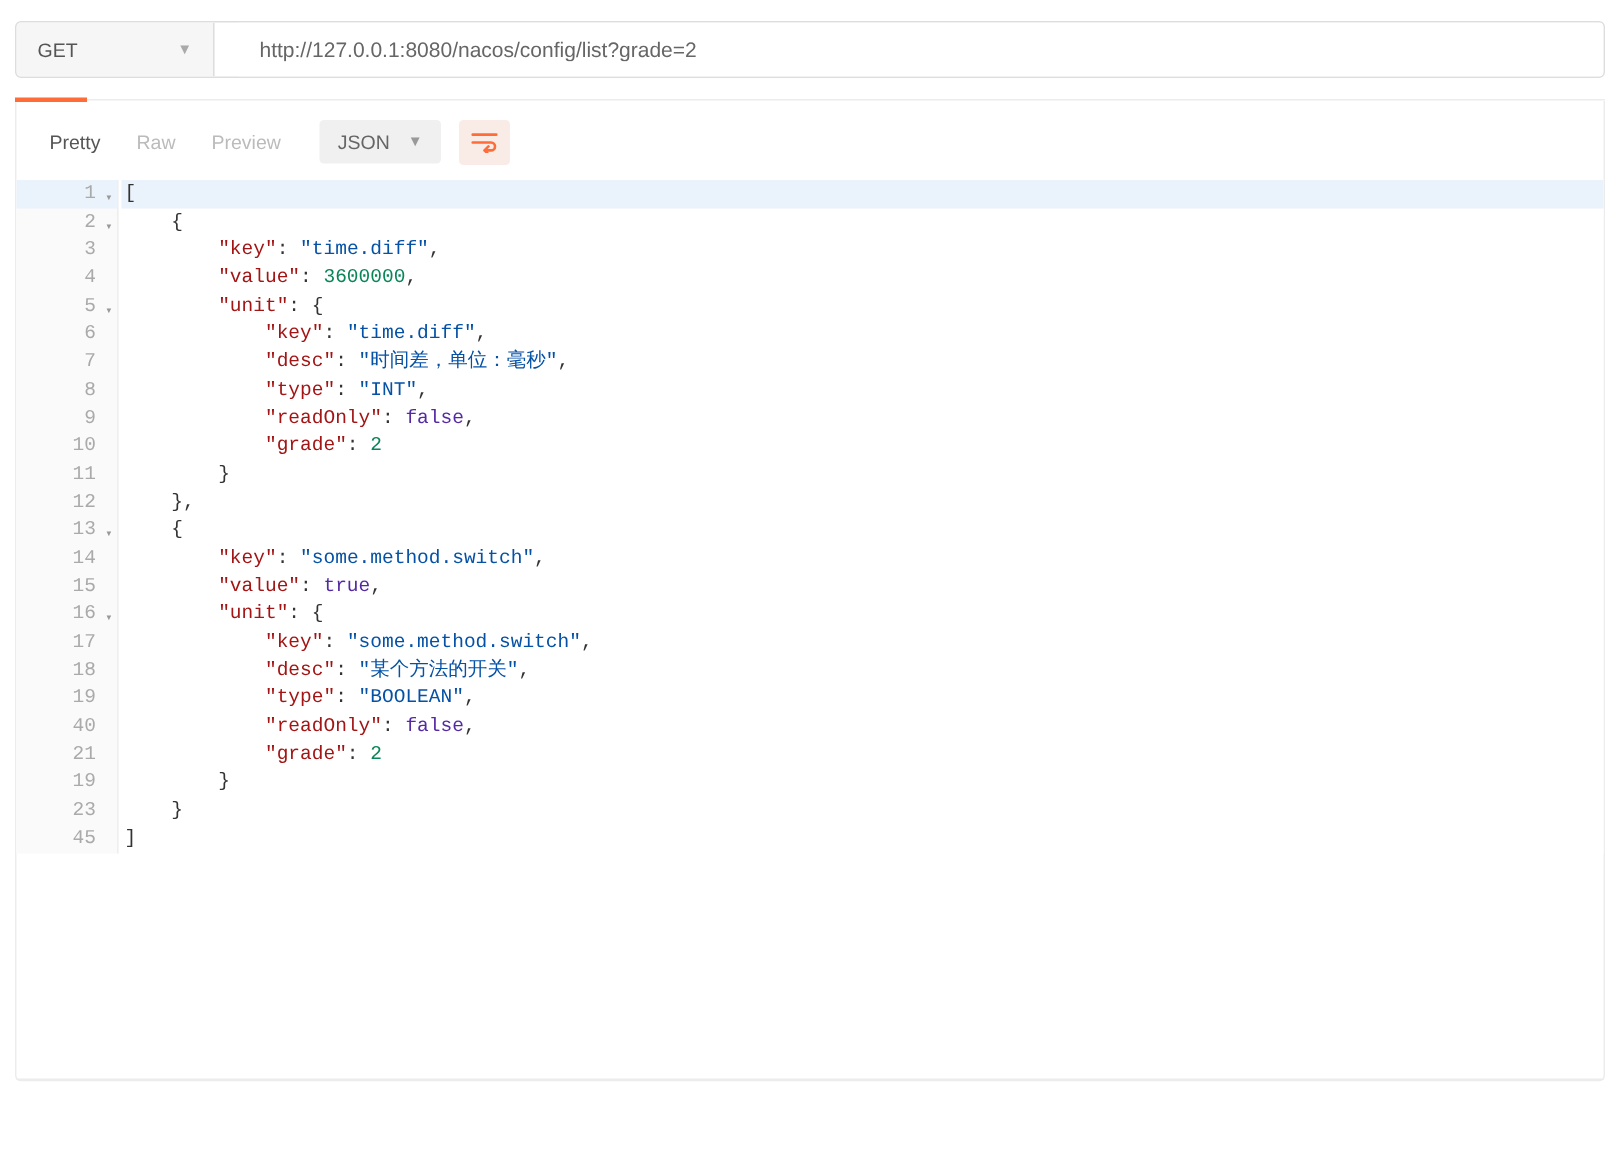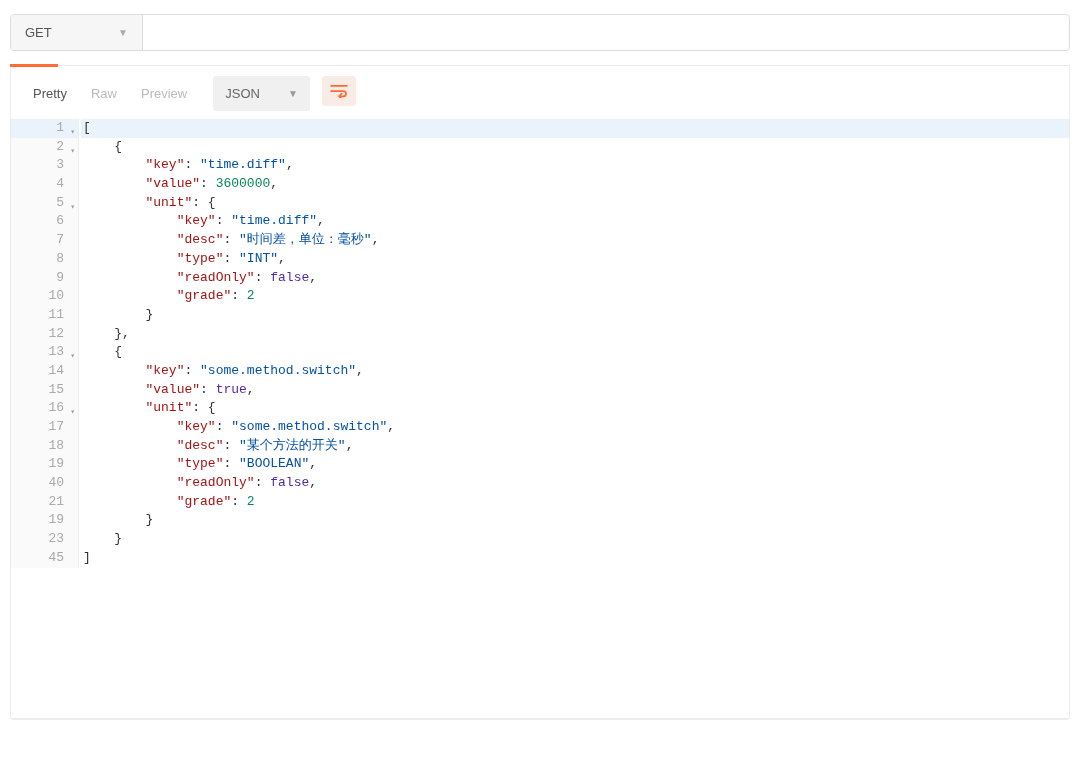--- a/index.html
+++ b/index.html
@@ -51,35 +51,36 @@
     height: 3px;
     background: #ff6c37;
   }
   .response-panel {
     border: 1px solid #ececec;
     border-top: none;
     border-radius: 0 0 4px 4px;
   }
   .toolbar {
     display: flex;
+    align-items: center;
     padding: 10px 8px 8px 8px;
     gap: 0;
   }
   .tab-group { display: flex; gap: 20px; padding: 6px 12px; margin-right: 12px; }
   .tab {
     font-size: 13px;
     color: #bbb;
     cursor: pointer;
     padding: 4px 2px;
   }
   .tab.active { color: #555; font-weight: 500; }
   .dropdown-btn {
     display: flex;
     align-items: center;
-    gap: 28px;
+    gap: 12px;
     background: #f0f0f0;
     padding: 7px 12px;
     border-radius: 3px;
     font-size: 13px;
     color: #666;
     cursor: pointer;
     margin-right: 12px;
   }
   .dropdown-btn .chev { color: #999; font-size: 10px; }
   .wrap-btn {
@@ -139,20 +140,21 @@
 </head>
 <body>
 
 <div class="container">
 
   <div class="request-bar">
     <div class="method-select">
       <span>GET</span>
       <span class="chev">▼</span>
     </div>
+    <input class="url-input" type="text" value="http://127.0.0.1:8080/nacos/config/list?grade=2" style="">
   </div>
 
   <div class="divider-line">
     <div class="orange-indicator"></div>
   </div>
 
   <div class="response-panel">
     <div class="toolbar">
       <div class="tab-group">
         <div class="tab active">Pretty</div>

